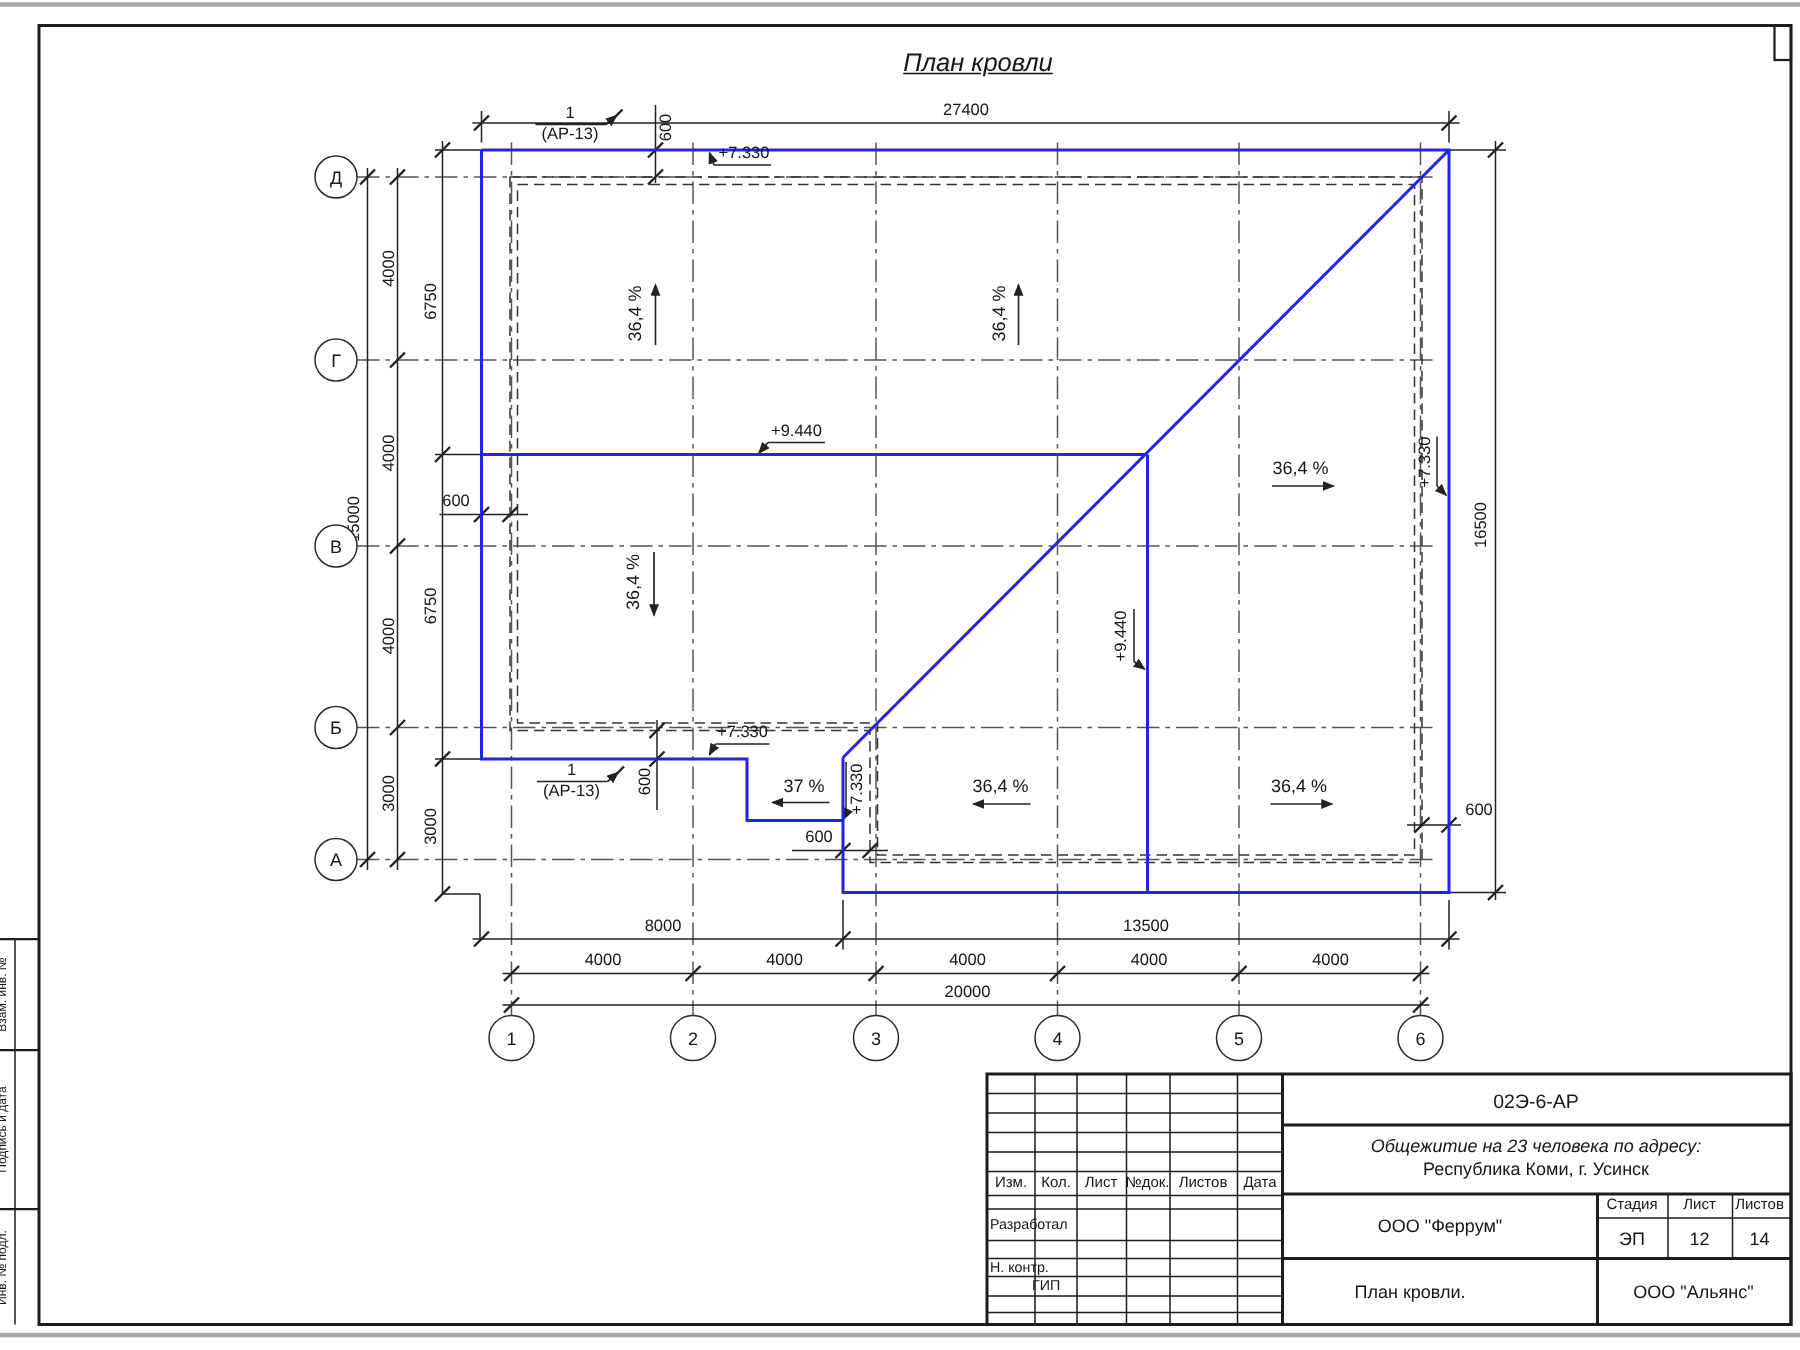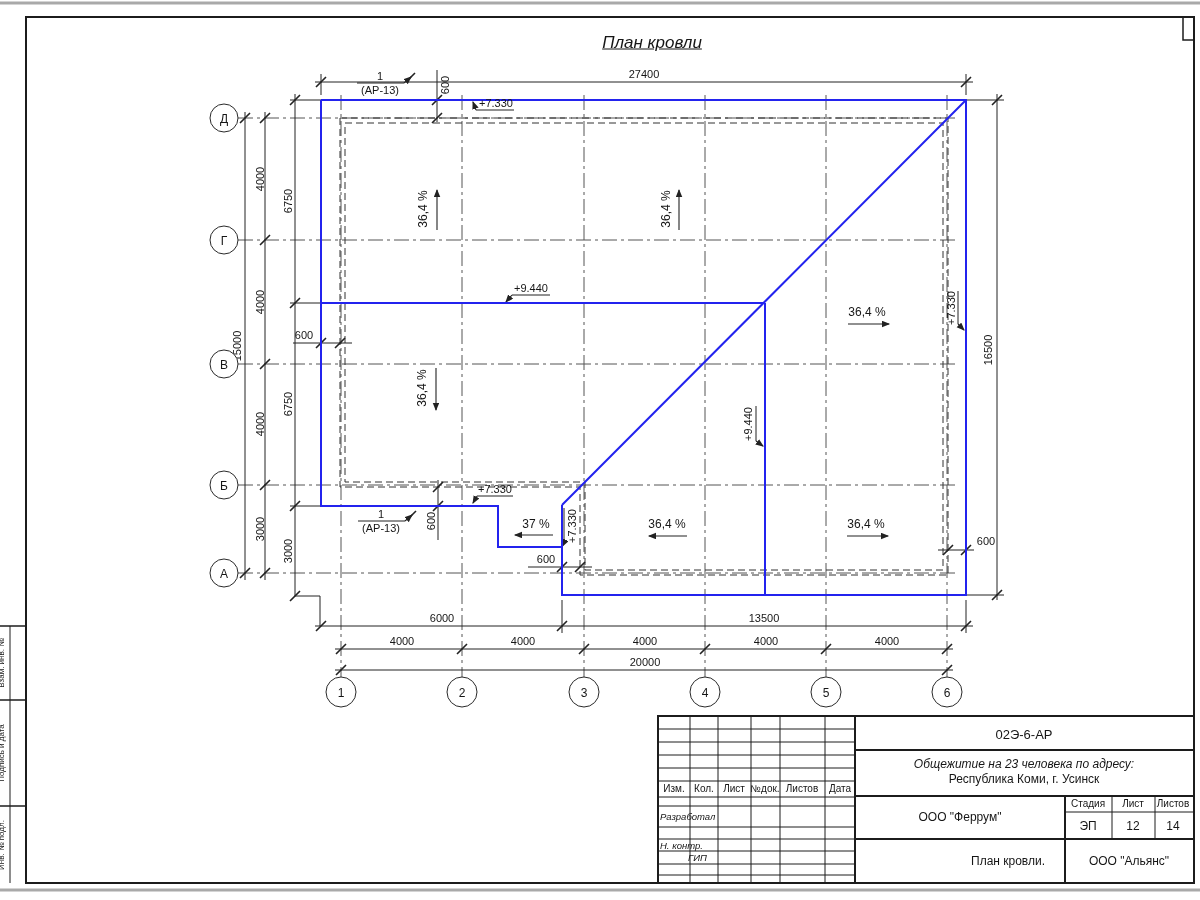--- a/index.html
+++ b/index.html
@@ -11,21 +11,21 @@
   .R{transform:translate(-50%,-50%) rotate(-90deg);}
   .s8{font-size:8px}.s10{font-size:10px}.s11{font-size:11px}.s12{font-size:12px}
   .s13{font-size:13px}.s17{font-size:17px}
   .u{text-decoration:underline;}
   .it{font-style:italic;}
   .bubble{position:absolute;transform:translate(-50%,-50%);border:1.4px solid #2a2a2a;
           border-radius:50%;background:#fff;display:flex;align-items:center;justify-content:center;
           font-size:12px;color:#161616;}
   .bL{width:27px;height:27px;}
   .bN{width:29px;height:29px;}
-  .tb{position:absolute;white-space:nowrap;color:#161616;font-style:italic;}
+  .tb{position:absolute;white-space:nowrap;color:#161616;}
 </style>
 </head>
 <body>
 
 <div id="sheet">
 
   <svg width="1200" height="900">
     <defs>
       <marker id="ah" markerWidth="9" markerHeight="8" refX="6.5" refY="3" orient="auto">
         <path d="M0,0L7.5,3L0,6Z" fill="#222"></path>
@@ -159,21 +159,21 @@
   <div class="L s12" style="left:867px;top:312px;">36,4 %</div>
   <div class="L s12" style="left:667px;top:524px;">36,4 %</div>
   <div class="L s12" style="left:866px;top:524px;">36,4 %</div>
   <div class="L s12" style="left:536px;top:524px;">37 %</div>
 
   <div class="L s11" style="left:380px;top:76px;">1</div>
   <div class="L s11" style="left:380px;top:90px;">(АР-13)</div>
   <div class="L s11" style="left:381px;top:514px;">1</div>
   <div class="L s11" style="left:381px;top:528px;">(АР-13)</div>
 
-  <div class="L s11" style="left:442px;top:618px;">6000</div>
+  <div class="L s11" style="left:442px;top:618px;">8000</div>
   <div class="L s11" style="left:764px;top:618px;">13500</div>
   <div class="L s11" style="left:402px;top:641px;">4000</div>
   <div class="L s11" style="left:523px;top:641px;">4000</div>
   <div class="L s11" style="left:645px;top:641px;">4000</div>
   <div class="L s11" style="left:766px;top:641px;">4000</div>
   <div class="L s11" style="left:887px;top:641px;">4000</div>
   <div class="L s11" style="left:645px;top:662px;">20000</div>
 
   <div class="bubble bL" style="left:224px;top:118px;">
       <span>Д</span>
@@ -231,16 +231,16 @@
 
   <div class="L s12" style="left:960px;top:817px;">ООО "Феррум"</div>
 
   <div class="L s10" style="left:1088px;top:804px;">Стадия</div>
   <div class="L s10" style="left:1133px;top:804px;">Лист</div>
   <div class="L s10" style="left:1173px;top:804px;">Листов</div>
   <div class="L s12" style="left:1088px;top:826px;">ЭП</div>
   <div class="L s12" style="left:1133px;top:826px;">12</div>
   <div class="L s12" style="left:1173px;top:826px;">14</div>
 
-  <div class="L s12" style="left:1008px;top:861px;">План кровли.</div>
+  <div class="L s12" style="left:940px;top:861px;">План кровли.</div>
   <div class="L s12" style="left:1129px;top:861px;">ООО "Альянс"</div>
 
 </div>
 
 </body></html>

